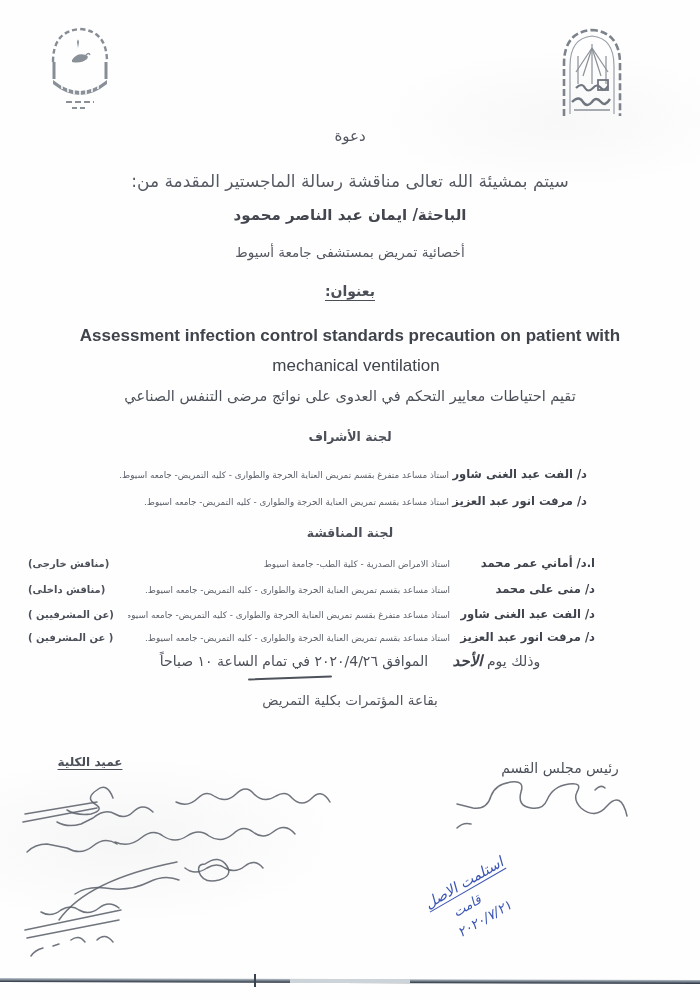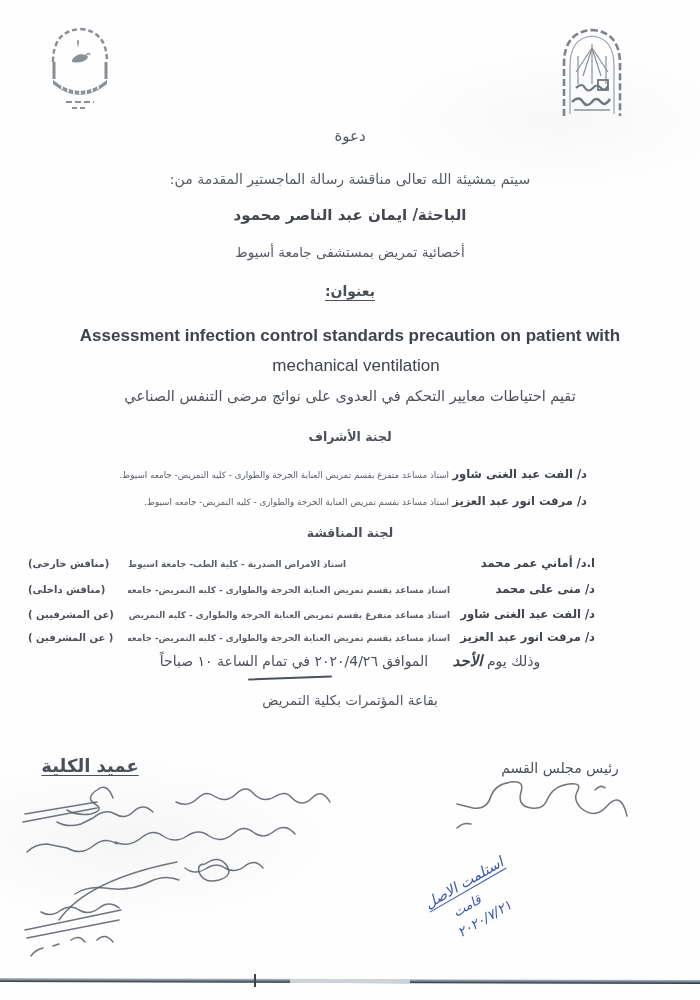--- a/index.html
+++ b/index.html
@@ -10,48 +10,48 @@
       radial-gradient(ellipse 260px 100px at 80% 12%, rgba(170,175,182,.08), transparent 70%),
       #fefefe;
     font-family:"DejaVu Sans", sans-serif;
     color:#4a4e57;
   }
   .abs{position:absolute;}
   .ctr{left:0;width:700px;text-align:center;}
   .rtl{direction:rtl;}
   
   .t-invite   {top:127px;font-size:15px;letter-spacing:1px;color:#51555e;}
-  .t-intro    {top:171px;font-size:14px;color:#565a63;}
+  .t-intro    {top:171px;font-size:17px;color:#565a63;}
   .t-research {top:206px;font-size:15px;font-weight:bold;color:#43464e;}
   .t-role     {top:244px;font-size:13.5px;color:#555962;}
   .t-titled   {top:283px;font-size:14px;font-weight:bold;color:#4b4f58;}
   .t-titled span{text-decoration:underline;text-underline-offset:4px;text-align:right;}
   .t-en1      {top:326px;font-size:17px;font-weight:bold;color:#3f434b;font-family:"Liberation Sans","DejaVu Sans",sans-serif;}
   .t-en2      {top:356px;font-size:17px;font-weight:normal;color:#3f434b;font-family:"Liberation Sans","DejaVu Sans",sans-serif;padding-left:6px;}
   .t-ar-title {top:388px;font-size:14.5px;color:#4c5059;}
   .t-sup-head {top:429px;font-size:12.5px;font-weight:bold;color:#4b4f58;}
   .t-dis-head {top:525px;font-size:12.5px;font-weight:bold;color:#4b4f58;}
   
   .member-row{display:flex;align-items:baseline;direction:rtl;}
   .sup-row{left:60px;width:527px;}
   .dis-row{left:28px;width:567px;}
   .m-name{flex:0 0 138px;font-size:11.5px;font-weight:bold;color:#3f434c;text-align:right;white-space:nowrap;margin-top:8px;}
   .dis-row .m-name{flex:0 0 145px;}
   .m-title{flex:1 1 auto;font-size:8.8px;color:#5a5f68;text-align:right;white-space:nowrap;overflow:hidden;}
-  .dis-row .m-title{text-align:left;font-weight:bold;}
+  .dis-row .m-title{text-align:right;}
   .m-role{flex:0 0 100px;font-size:10px;font-weight:bold;color:#4b4f58;text-align:left;white-space:nowrap;}
   .sup1{top:459px;} .sup2{top:486px;}
   .dis1{top:548px;} .dis2{top:574px;} .dis3{top:599px;} .dis4{top:622px;}
   
   .t-date {top:652px;font-size:14px;color:#4b4f58;}
   .t-date .day{font-weight:bold;font-style:italic;font-size:15px;color:#3f434b;margin-left:20px;}
   .t-venue{top:692px;font-size:13.5px;color:#51555e;}
   .date-underline{top:677px;left:248px;width:84px;height:2px;background:#4d525b;border-radius:2px;transform:rotate(-2deg);}
   
-  .t-dean {top:755px;left:40px;width:100px;text-align:center;font-size:18px;font-weight:bold;color:#4b4f58;}
+  .t-dean {top:755px;left:40px;width:100px;text-align:center;font-size:12px;font-weight:bold;color:#4b4f58;}
   .t-dean span{text-decoration:underline;text-underline-offset:3px;}
   .t-chief{top:760px;left:500px;width:120px;text-align:center;font-size:14px;color:#4b4f58;}
   
   .ink{stroke:#5c616b;stroke-width:1.5;fill:none;stroke-linecap:round;stroke-linejoin:round;opacity:.88;}
   .blue-note{
     top:852px;left:322px;width:175px;direction:rtl;text-align:right;
     transform:rotate(-30deg);transform-origin:top right;
     color:#3b55b2;font-size:14.5px;font-style:italic;line-height:1.5;
   }
   .blue-note .l1{text-decoration:underline;text-underline-offset:3px;}

